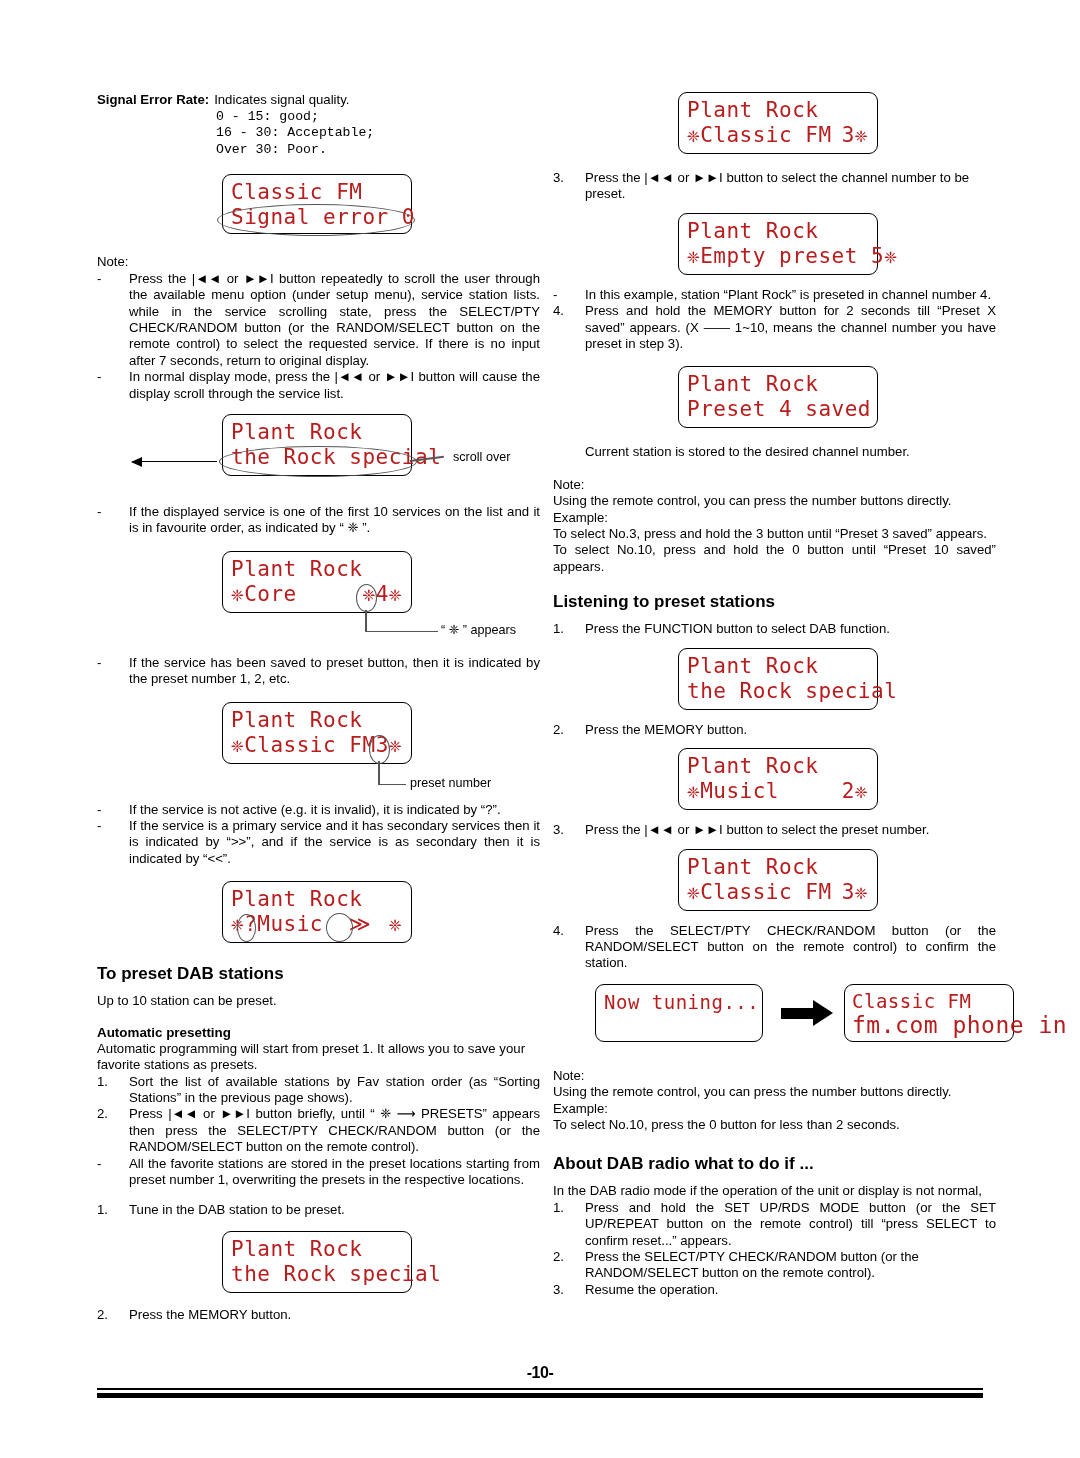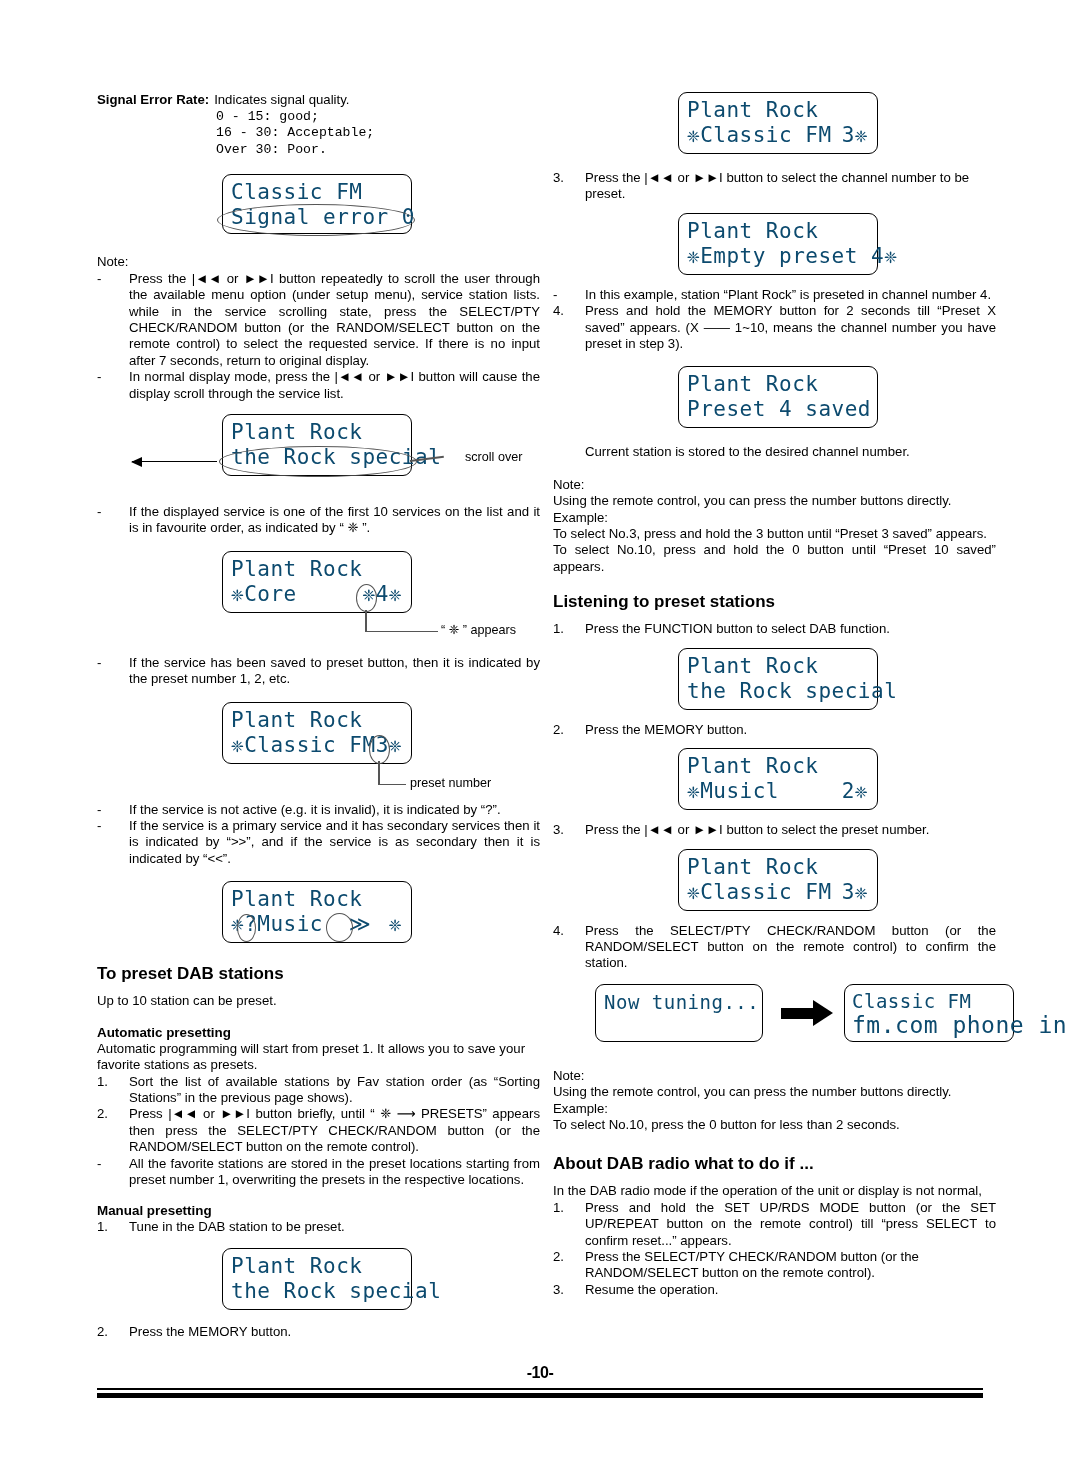--- a/index.html
+++ b/index.html
@@ -77,21 +77,21 @@
     box-sizing:border-box;
     font-family:"DejaVu Sans Mono","Liberation Mono",monospace;
     background:#fff;
     position:relative;
   }
   .lcd .ln{
     white-space:pre;
     font-size:21px;
     line-height:25px;
     letter-spacing:0.5px;
-    color:#0c4a6e;
+    color:#b91c1c;
   }
 
   
   .ellipse{
     position:absolute;
     border:1.6px solid #555;
     border-radius:50%;
     pointer-events:none;
   }
   .callout-line{
@@ -192,21 +192,21 @@
     <div class="sp12"></div>
 
     <div class="lcdwrap" style="height:74px;">
       <div class="lcd" style="position:absolute;left:125px;top:0;width:190px;height:62px;padding:5px 0 0 8px;">
         <div class="ln">Plant Rock</div>
         <div class="ln">the Rock special</div>
       </div>
       <div class="ellipse" style="left:122px;top:32px;width:196px;height:29px;"></div>
       <div class="arrow-left" style="left:35px;top:47px;width:85px;"></div>
       <div class="callout-line" style="left:313px;top:46px;width:34px;height:1.6px;transform:rotate(-7deg);transform-origin:left center;"></div>
-      <div class="callout-txt" style="left:368px;top:36px;">scroll over</div>
+      <div class="callout-txt" style="left:356px;top:36px;">scroll over</div>
     </div>
 
     <div class="sp16"></div>
 
     <div class="li">
       <span class="mk">-</span>
       <span class="tx">If the displayed service is one of the first 10 services on the list and it is in favourite order, as indicated by “ ❈ ”.</span>
     </div>
 
     <div class="sp14"></div>
@@ -293,21 +293,20 @@
       <span class="mk">2.</span>
       <span class="tx">Press |◄◄ or ►►I button briefly, until “ ❈ ⟶ PRESETS” appears then press the SELECT/PTY CHECK/RANDOM button (or the RANDOM/SELECT button on the remote control).</span>
     </div>
     <div class="li">
       <span class="mk">-</span>
       <span class="tx">All the favorite stations are stored in the preset locations starting from preset number 1, overwriting the presets in the respective locations.</span>
     </div>
 
     <div class="sp14"></div>
 
-    <div class="h3">Manual presetting</div>
     <div class="li num">
       <span class="mk">1.</span>
       <span class="tx left">Tune in the DAB station to be preset.</span>
     </div>
 
     <div class="sp12"></div>
 
     <div class="lcdwrap" style="height:68px;">
       <div class="lcd" style="position:absolute;left:125px;top:0;width:190px;height:62px;padding:5px 0 0 8px;">
         <div class="ln">Plant Rock</div>
@@ -341,21 +340,21 @@
     <div class="li num">
       <span class="mk">3.</span>
       <span class="tx left">Press the |◄◄ or ►►I button to select the channel number to be preset.</span>
     </div>
 
     <div class="sp10"></div>
 
     <div class="lcdwrap" style="height:68px;">
       <div class="lcd" style="position:absolute;left:125px;top:0;width:200px;height:62px;padding:5px 0 0 8px;">
         <div class="ln">Plant Rock</div>
-        <div class="ln">❈Empty preset 4❈</div>
+        <div class="ln">❈Empty preset 5❈</div>
       </div>
     </div>
 
     <div class="sp6"></div>
 
     <div class="li">
       <span class="mk">-</span>
       <span class="tx left">In this example, station “Plant Rock” is preseted in channel number 4.</span>
     </div>
     <div class="li num">

